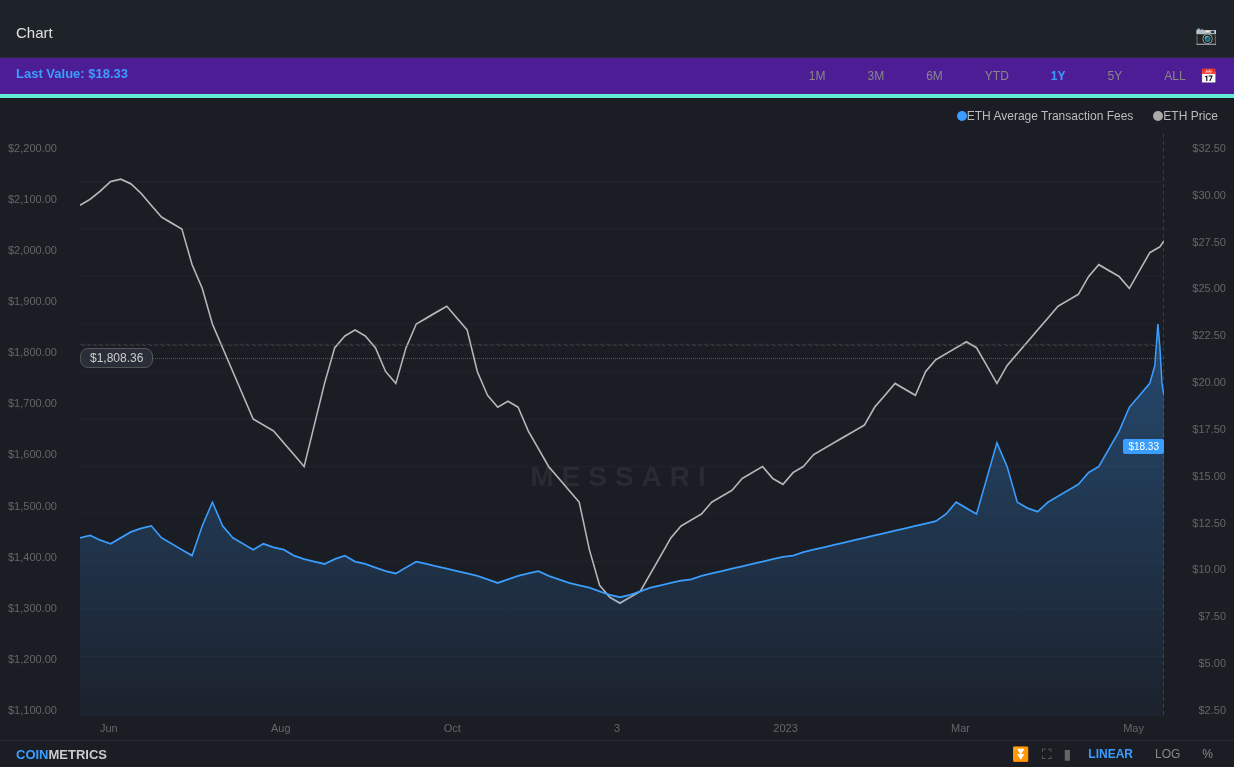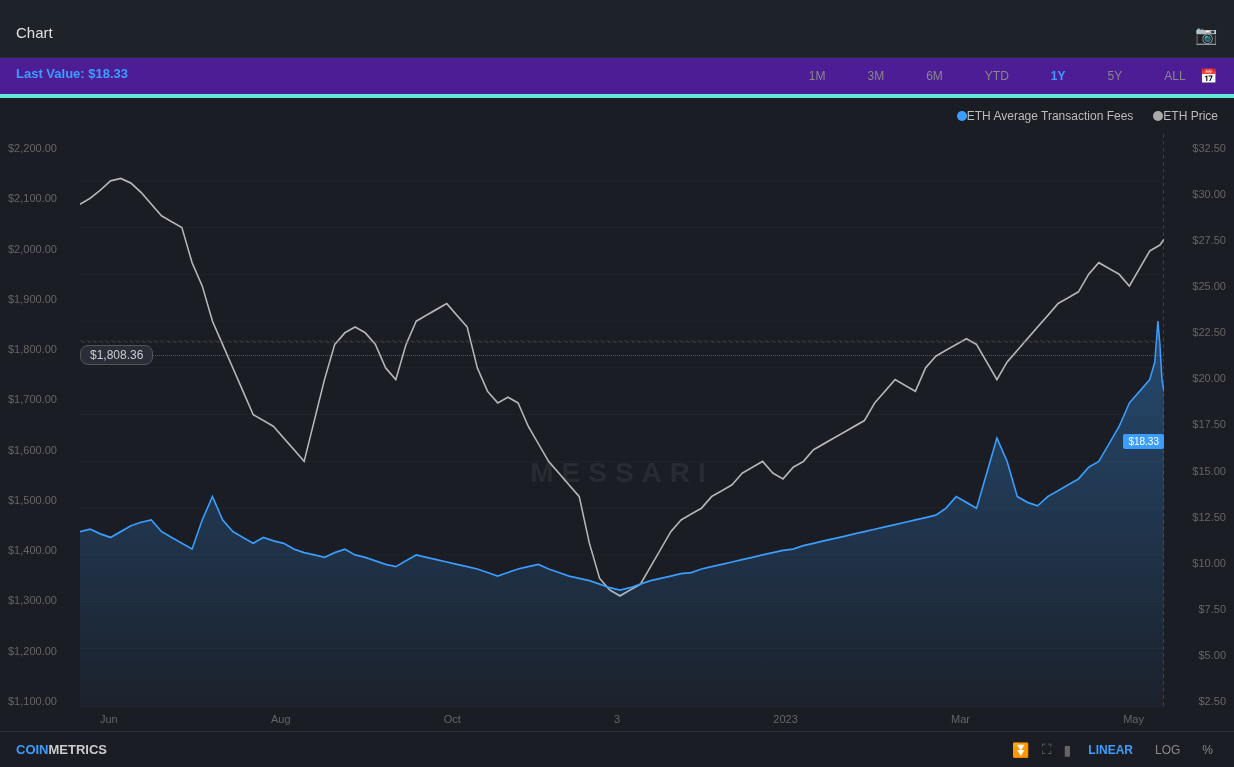--- a/index.html
+++ b/index.html
@@ -149,21 +149,21 @@
       left: 0; right: 0;
       border-top: 1px dotted #555;
     }
     .footer {
       display: flex;
       justify-content: space-between;
       align-items: center;
       padding: 6px 16px;
       background: #1a1d24;
       border-top: 1px solid #2a2e38;
-      height: 36px;
+      height: 27px;
     }
     .footer-brand {
       font-size: 13px;
       font-weight: 700;
       color: #888;
     }
     .footer-brand span {
       color: #3b9eff;
     }
     .footer-controls {

